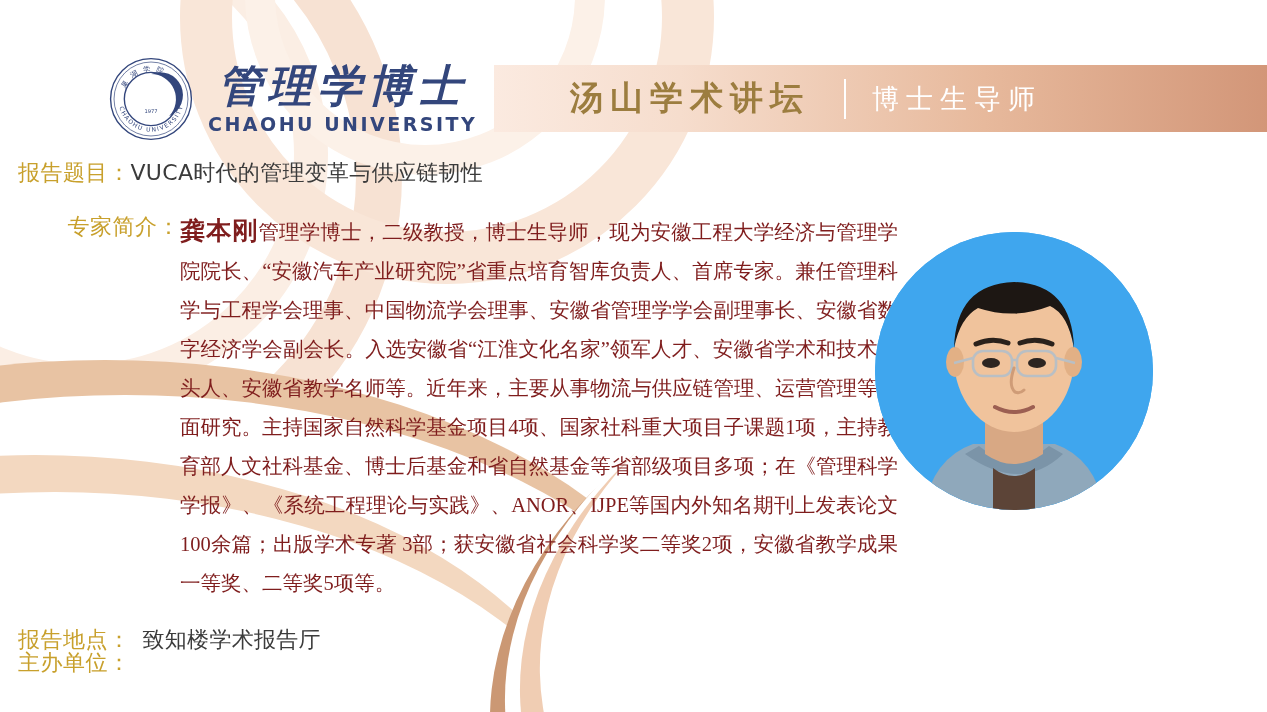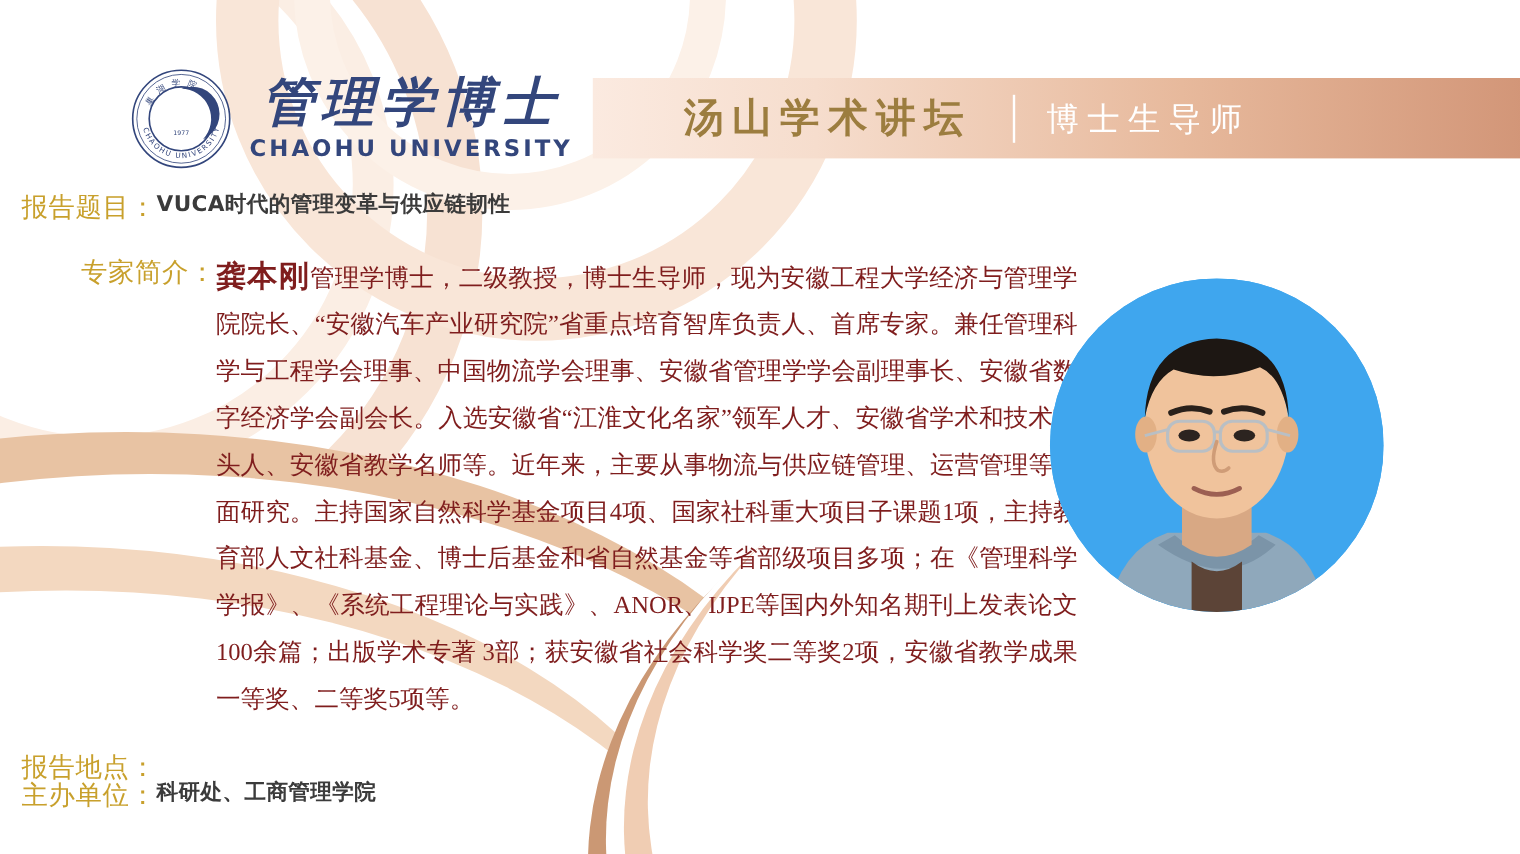--- a/index.html
+++ b/index.html
@@ -197,22 +197,22 @@
   .label {
     font-family: "DejaVu Sans", sans-serif;
     font-size: 22px;
     color: #c8a02c;
     white-space: nowrap;
     flex: none;
     letter-spacing: 0.5px;
   }
   .value-bold {
     font-family: "DejaVu Sans", sans-serif;
-    font-size: 18px;
-    font-weight: bold;
+    font-size: 22px;
+    font-weight: normal;
     color: #3b3b3b;
     white-space: nowrap;
     letter-spacing: 0.3px;
   }
 
   #row-title   { left: 18px; top: 158px; }
   #row-bio     { left: 18px; top: 212px; width: 880px; align-items: flex-start; justify-content: flex-end; }
   #row-time    { left: 18px; top: 570px; }
   #row-place   { left: 18px; top: 625px; gap: 12px; }
   #row-host    { left: 18px; top: 648px; }
@@ -306,25 +306,25 @@
   <div class="row" id="row-bio">
     <span class="label">专家简介：</span>
     <div class="bio-body">
       <span class="bio-name">龚本刚</span><span>管理学博士，二级教授，博士生导师，现为安徽工程大学经济与管理学院院长、“安徽汽车产业研究院”省重点培育智库负责人、首席专家。兼任管理科学与工程学会理事、中国物流学会理事、安徽省管理学学会副理事长、安徽省数字经济学会副会长。入选安徽省“江淮文化名家”领军人才、安徽省学术和技术带头人、安徽省教学名师等。近年来，主要从事物流与供应链管理、运营管理等方面研究。主持国家自然科学基金项目4项、国家社科重大项目子课题1项，主持教育部人文社科基金、博士后基金和省自然基金等省部级项目多项；在《管理科学学报》、《系统工程理论与实践》、ANOR、IJPE等国内外知名期刊上发表论文100余篇；出版学术专著 3部；获安徽省社会科学奖二等奖2项，安徽省教学成果一等奖、二等奖5项等。</span>
     </div>
   </div>
 
 
   <div class="row" id="row-place">
     <span class="label">报告地点：</span>
+    <span class="value-bold">致知楼学术报告厅</span>
   </div>
 
   <div class="row" id="row-host">
     <span class="label">主办单位：</span>
-    <span class="value-bold">科研处、工商管理学院</span>
   </div>
 
   <div class="portrait">
     <svg viewBox="0 0 278 278" width="278" height="278">
       <rect width="278" height="278" fill="#3fa6ee"></rect>
 
       <path d="M48 278 q10 -52 50 -66 l82 0 q40 14 50 66 z" fill="#8fa8bb"></path>
       <path d="M104 214 q35 30 70 0 l14 8 q-42 40 -98 0 z" fill="#7b94a8"></path>
       <path d="M118 236 q21 16 42 0 l0 42 l-42 0 z" fill="#5c4437"></path>
 

